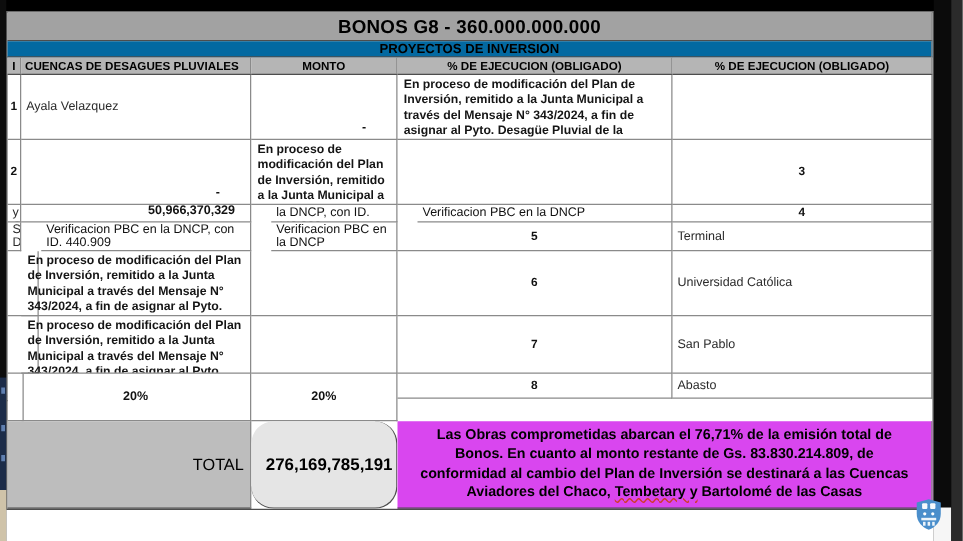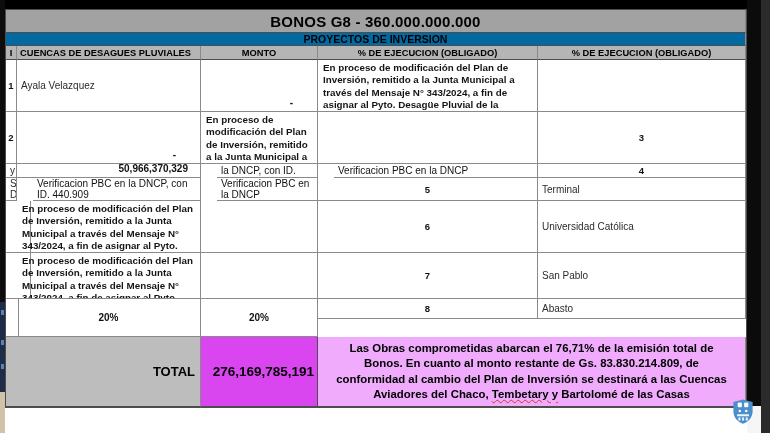--- a/index.html
+++ b/index.html
@@ -57,29 +57,29 @@
     font-weight:600;font-size:9.8px;line-height:12.4px;
     padding:2px 3px 1px 5px;text-align:left;color:#151515;
   }
   .verif{display:flex;align-items:center;padding-left:4px;font-weight:400;font-size:10px;margin-left:16px;}
   .pct{display:flex;align-items:center;justify-content:center;font-weight:bold;font-size:10px;}
   .empty{}
 
   .total-label{
     grid-column:1 / 3;background:#bdbdbd;
     display:flex;align-items:center;justify-content:flex-end;
-    font-weight:bold;font-size:13px;padding-right:5px;color:#000;
+    font-weight:normal;font-size:13px;padding-right:5px;color:#000;
   }
   .total-monto{
-    background:#d946ef;
+    background:#e5e5e5;
     display:flex;align-items:center;justify-content:flex-end;
-    font-weight:bold;font-size:13.5px;padding-right:3px;color:#000;
+    font-weight:bold;font-size:13.5px;padding-right:3px;color:#000;border-radius:18px;
   }
   .note-cell{
-    grid-column:4 / 6;background:#f0abfc;
+    grid-column:4 / 6;background:#d946ef;
     display:flex;align-items:center;justify-content:center;
     text-align:center;font-weight:bold;font-size:11.4px;line-height:1.34;
     padding:2px 12px;color:#000;
   }
   .misspell{
     text-decoration:underline;
     text-decoration-style:wavy;
     text-decoration-color:#d03a2a;
     text-decoration-thickness:1px;
   }

